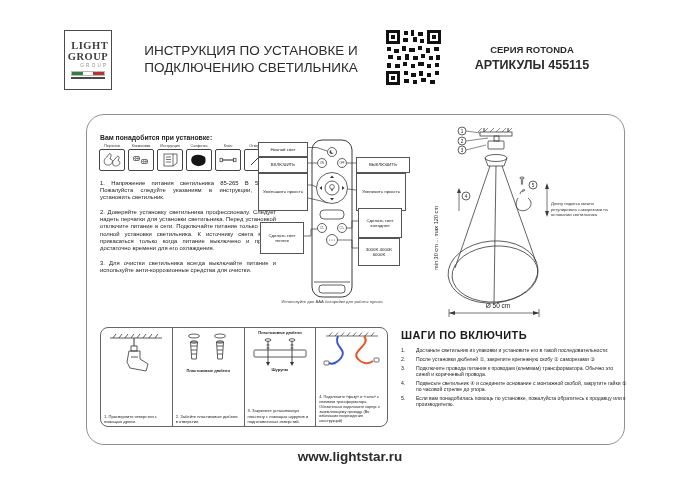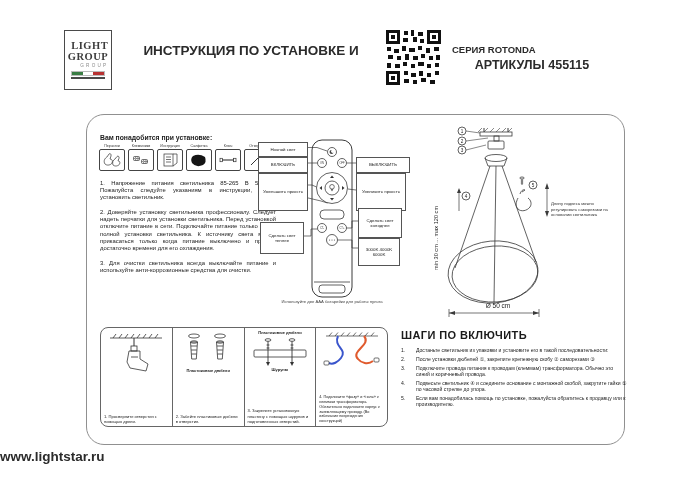--- a/index.html
+++ b/index.html
@@ -8,23 +8,23 @@
   svg{display:block;overflow:visible}
 
   
   .logo{left:64px;top:30px;width:46px;height:58px;border:1.5px solid #4a4a4a;background:#fff;display:flex;align-items:center;justify-content:center}
   .logo-inner{text-align:right;line-height:1}
   .logo-word{font-family:"Liberation Serif",serif;font-weight:bold;font-size:10.5px;letter-spacing:.5px;color:#3c3c3c}
   .logo-group{font-size:4.6px;letter-spacing:2.2px;color:#8a8a8a;margin-top:1.5px}
   .flag{display:flex;height:3px;margin:2px 3px 0 3px;border:.5px solid #bbb}
   .flag div{flex:1}
   .logo-rule{height:1.5px;background:#4a4a4a;margin:1.5px 3px 0 3px}
-  .doc-title{left:118px;top:42px;width:266px;text-align:center;font-weight:bold;font-size:13.5px;line-height:17px;color:#2b2b2b}
+  .doc-title{left:118px;top:42px;width:266px;text-align:center;font-weight:normal;font-size:13.5px;line-height:17px;color:#2b2b2b}
   .qr{left:385px;top:29px}
-  .series{left:452px;top:44px;width:160px;font-weight:bold;font-size:9.5px;color:#2b2b2b}
+  .series{left:452px;top:44px;width:160px;text-align:center;font-weight:bold;font-size:9.5px;color:#2b2b2b}
   .articles{left:452px;top:58px;width:160px;text-align:center;font-weight:bold;font-size:12.5px;color:#2b2b2b}
 
   
   .main-box{left:86px;top:114px;width:537px;height:329px;border:1.2px solid #909090;border-radius:18px}
 
   .tools-heading{left:100px;top:134px;font-size:6.8px;font-weight:bold}
   .tools-row{left:99px;top:144px;display:flex;gap:3px}
   .tool{width:26px;text-align:center}
   .tool-label{font-size:3.6px;color:#333;height:5px;overflow:hidden}
   .tool-box{height:20px;border:.9px solid #444;border-radius:2px;display:flex;align-items:center;justify-content:center;background:#fff}
@@ -44,21 +44,21 @@
   .panel + .panel{border-left:1px solid #666}
   .panel-caption{font-size:4.1px;line-height:5.2px;color:#222;width:100%;margin-top:auto}
   .panel-label{font-size:4px;font-weight:bold;text-align:center;color:#222;line-height:4.6px}
 
   .steps-heading{left:401px;top:329px;font-size:11px;font-weight:bold;letter-spacing:.4px}
   .steps-list{left:401px;top:347px;width:226px}
   .step{display:flex;margin-bottom:2.6px}
   .step-num{width:15px;flex:0 0 15px;font-size:5.1px;line-height:6.3px}
   .step-text{font-size:5.1px;line-height:6.3px;color:#222}
 
-  .footer{left:0;top:449px;width:700px;text-align:left;font-weight:bold;font-size:13.5px;color:#2b2b2b}
+  .footer{left:0;top:449px;width:700px;text-align:center;font-weight:bold;font-size:13.5px;color:#2b2b2b}
 </style>
 </head>
 <body>
 
 <div>
 
   <div class="abs logo">
     <div class="logo-inner">
       <div class="logo-word">LIGHT</div>
       <div class="logo-word">GROUP</div>
@@ -67,20 +67,21 @@
         <div style="background:#3a7d44"></div>
           <div style="background:#ffffff"></div>
           <div style="background:#b83232"></div>
       </div>
       <div class="logo-rule"></div>
     </div>
   </div>
 
   <div class="abs doc-title">
     <div>ИНСТРУКЦИЯ ПО УСТАНОВКЕ И</div>
+    <div>ПОДКЛЮЧЕНИЮ СВЕТИЛЬНИКА</div>
   </div>
 
   <div class="abs qr">
     <svg width="57" height="57" viewBox="0 0 57 57">
       <rect x="0" y="0" width="57" height="57" fill="#fff"></rect>
       <g fill="#111">
         <rect x="1" y="1" width="14" height="14"></rect>
           <rect x="42" y="1" width="14" height="14"></rect>
           <rect x="1" y="42" width="14" height="14"></rect>
         <rect x="4" y="4" width="8" height="8" fill="#fff"></rect>

